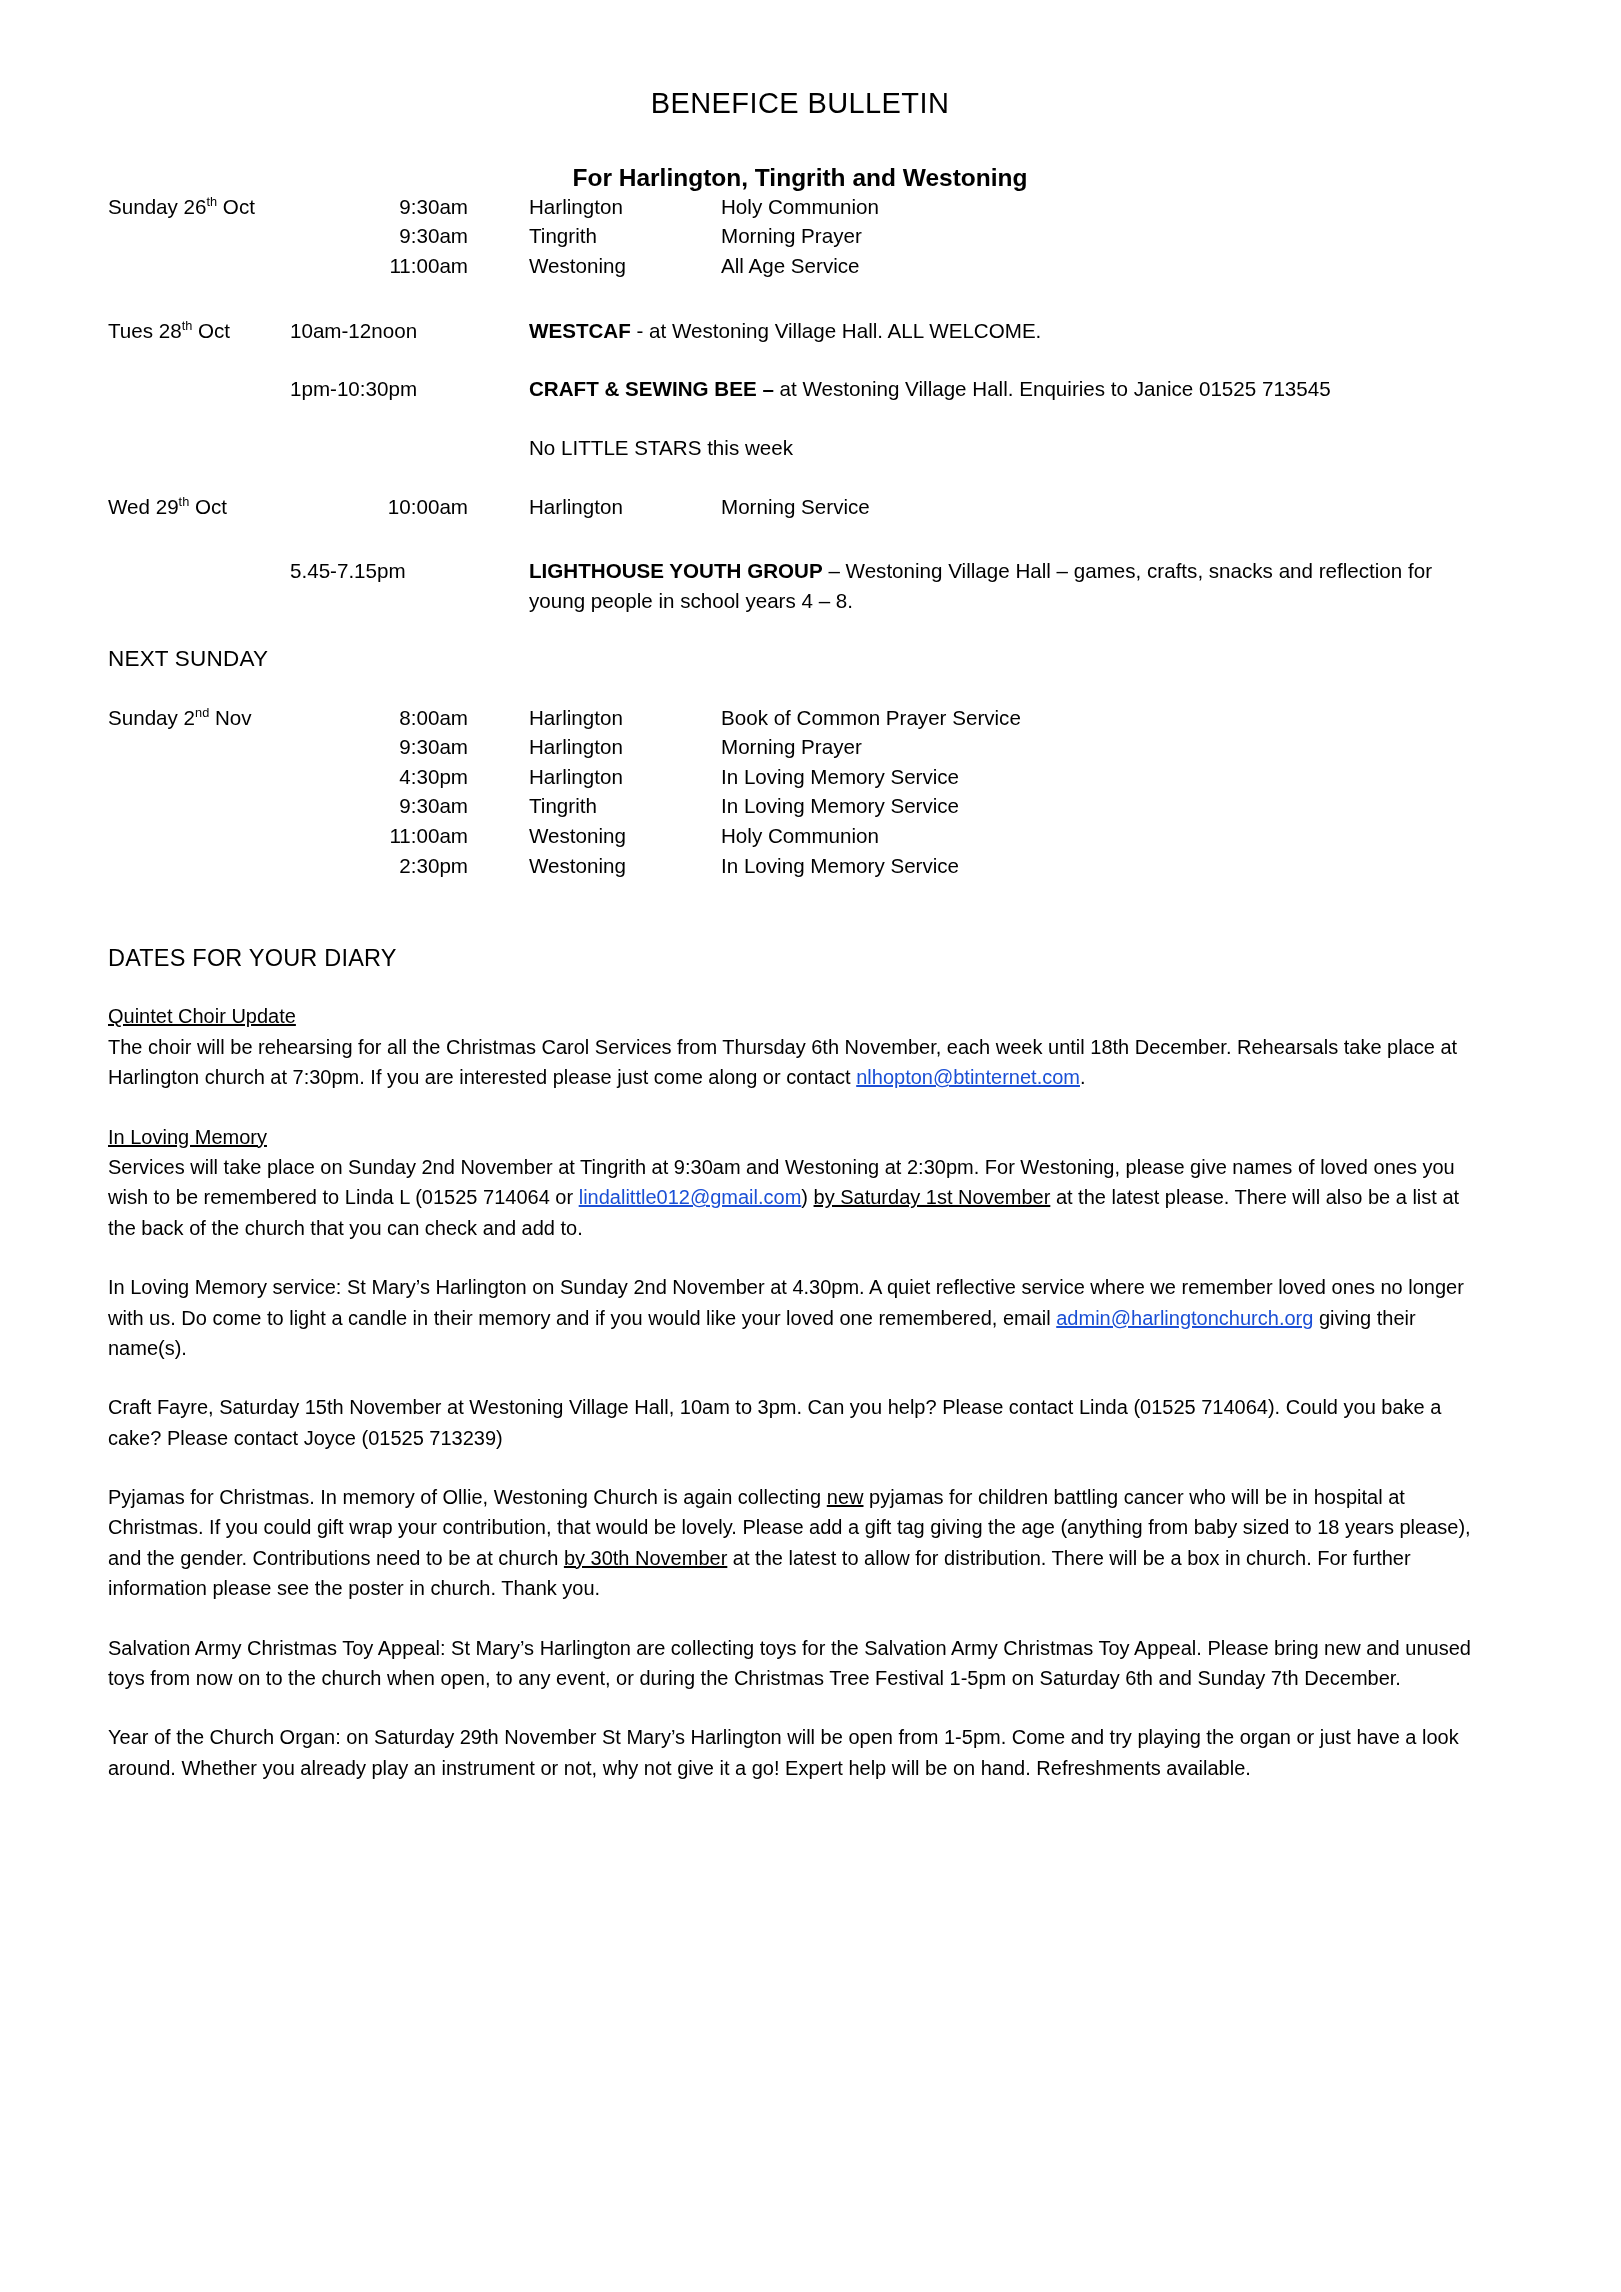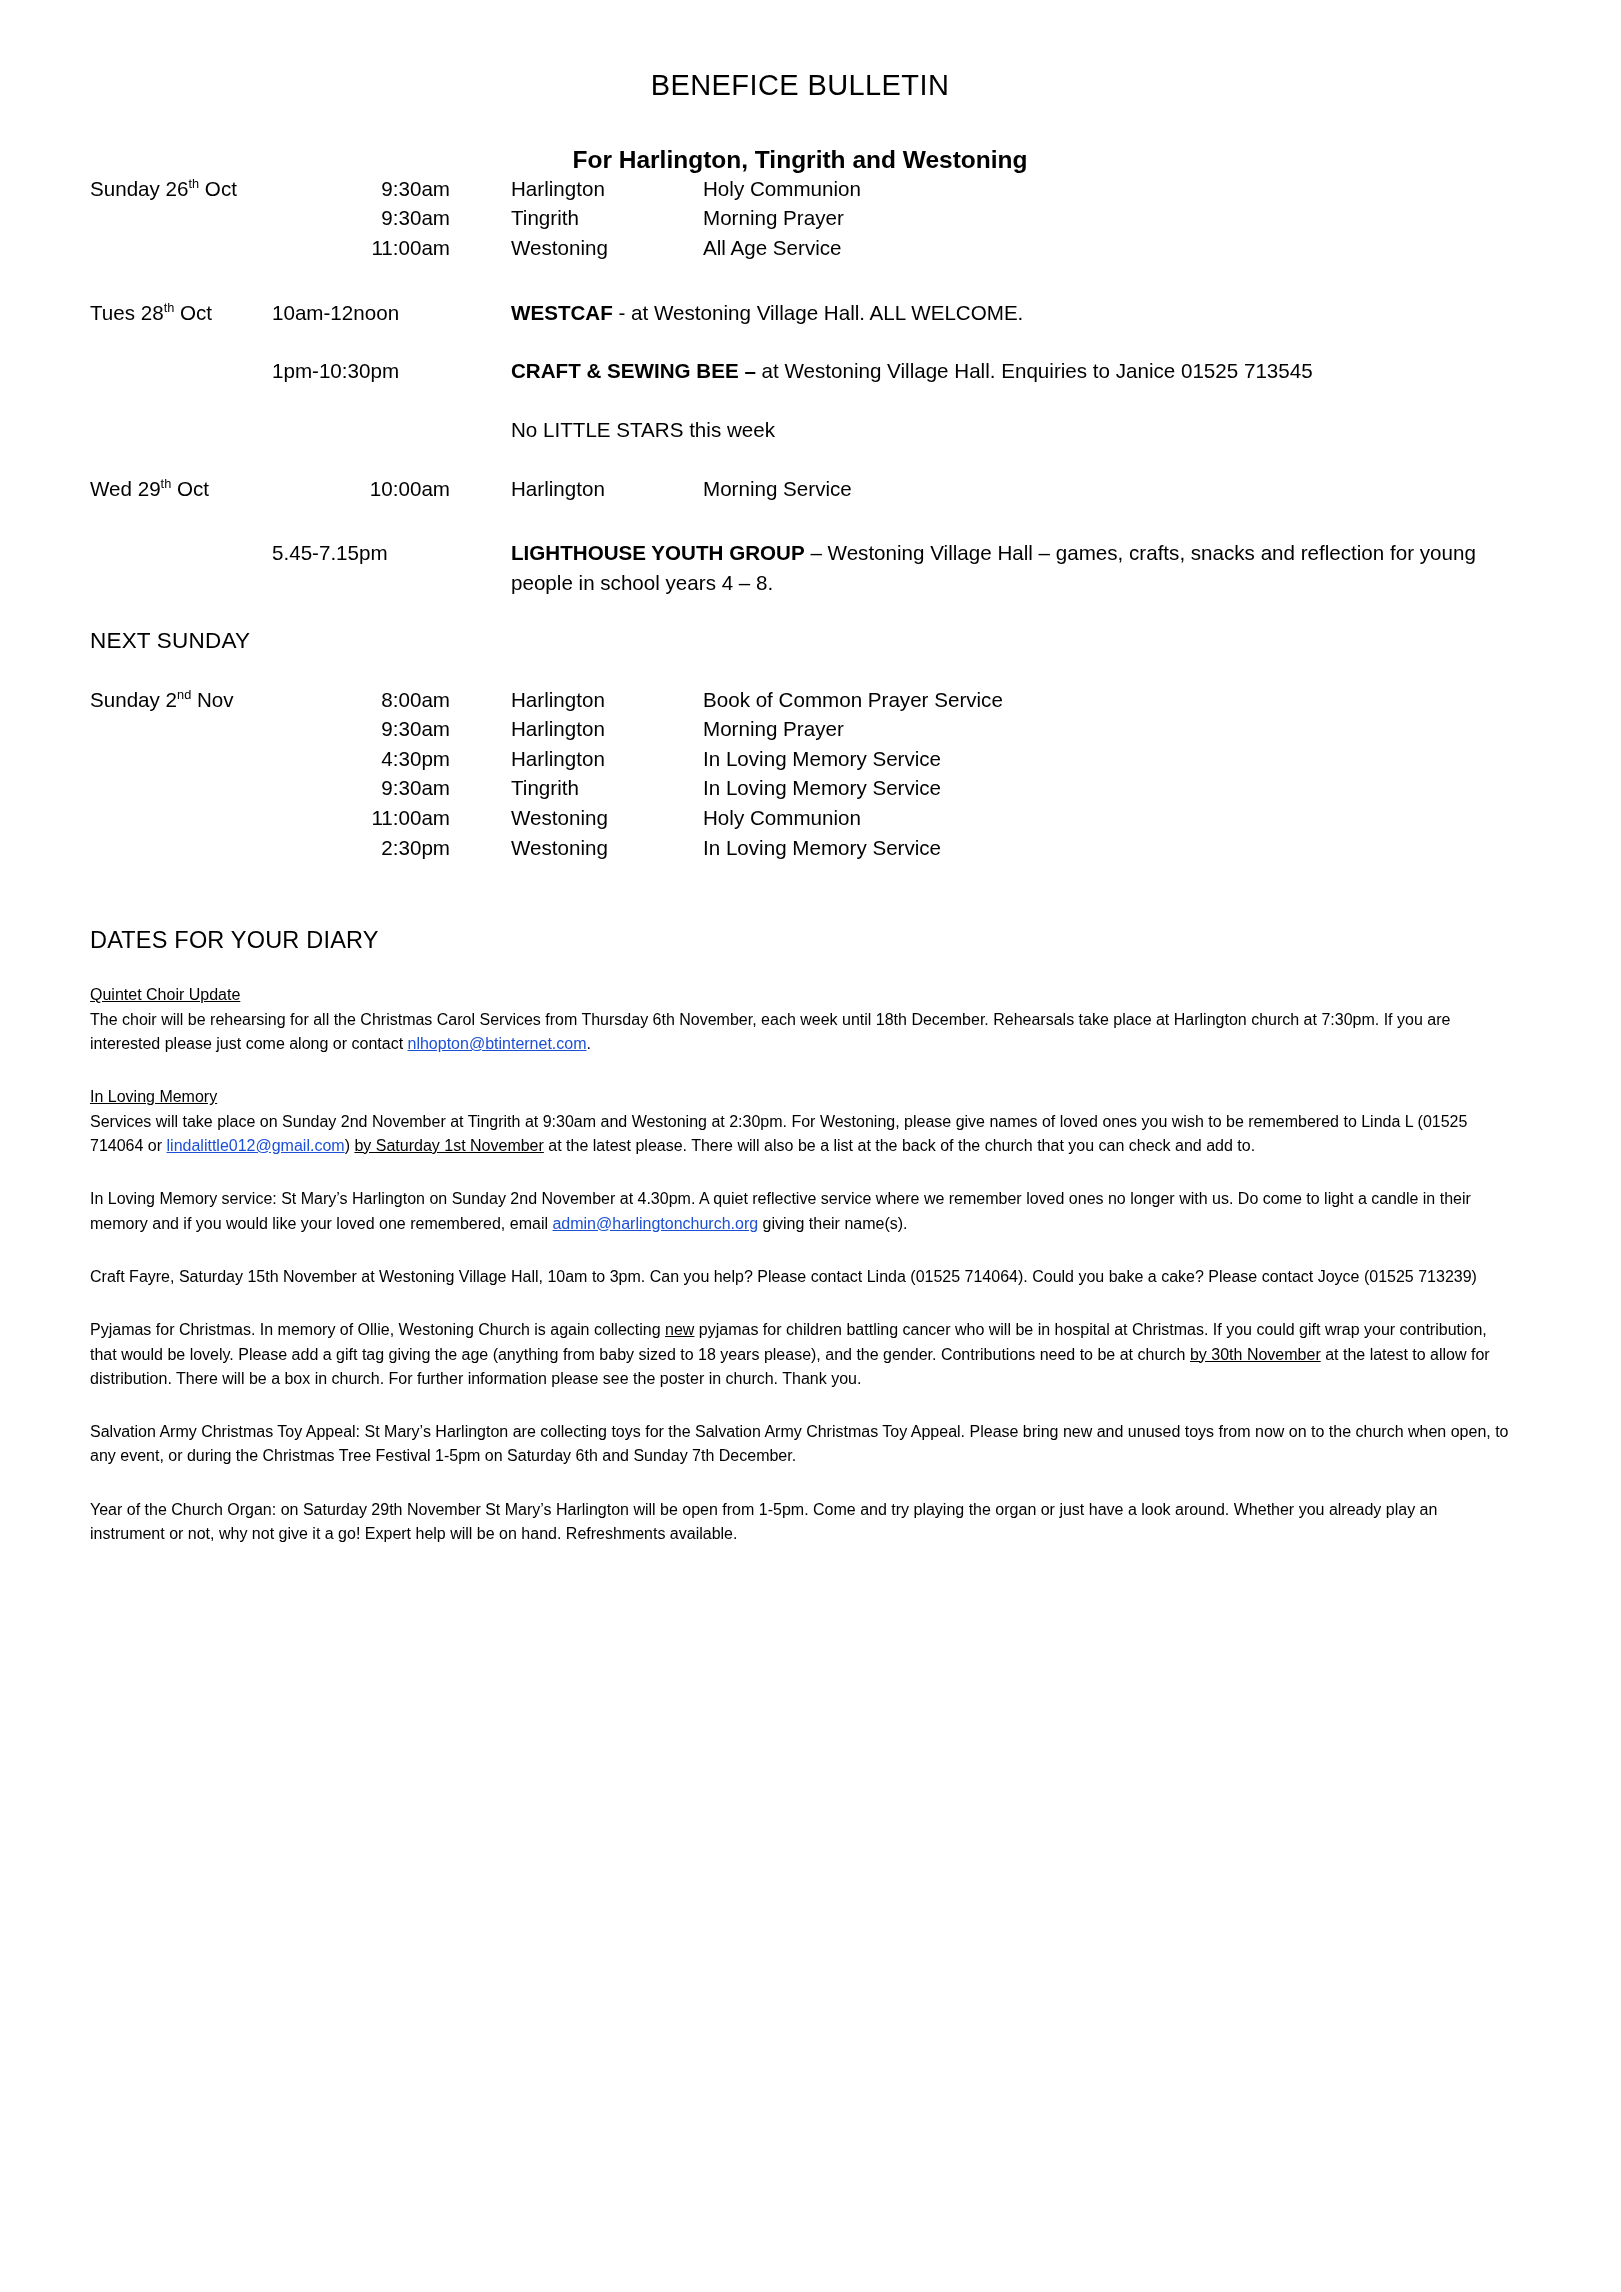--- a/index.html
+++ b/index.html
@@ -11,21 +11,21 @@
     width: 1621px;
     height: 2293px;
     font-family: "Liberation Sans", sans-serif;
     color: #000000;
     -webkit-font-smoothing: antialiased;
   }
   .page {
     position: relative;
     width: 1616px;
     height: 2293px;
-    padding: 0;
+    padding: 18px;
     box-sizing: border-box;
   }
   .inner {
     padding: 61px 106px 0 90px;
   }
   h1.title {
     text-align: center;
     font-size: 29px;
     font-weight: normal;
     letter-spacing: 0.4px;
@@ -67,21 +67,21 @@
     letter-spacing: 0.2px;
   }
   h3.diary {
     font-size: 23.5px;
     font-weight: normal;
     margin: 65px 0 0 0;
     letter-spacing: 0.2px;
   }
 
   .para {
-    font-size: 16px;
+    font-size: 20px;
     line-height: 1.52;
     margin: 29px 0 0 0;
     text-align: left;
   }
   .para .hdr {
     text-decoration: underline;
   }
   .u { text-decoration: underline; }
   a.link {
     color: #1a4fd6;

